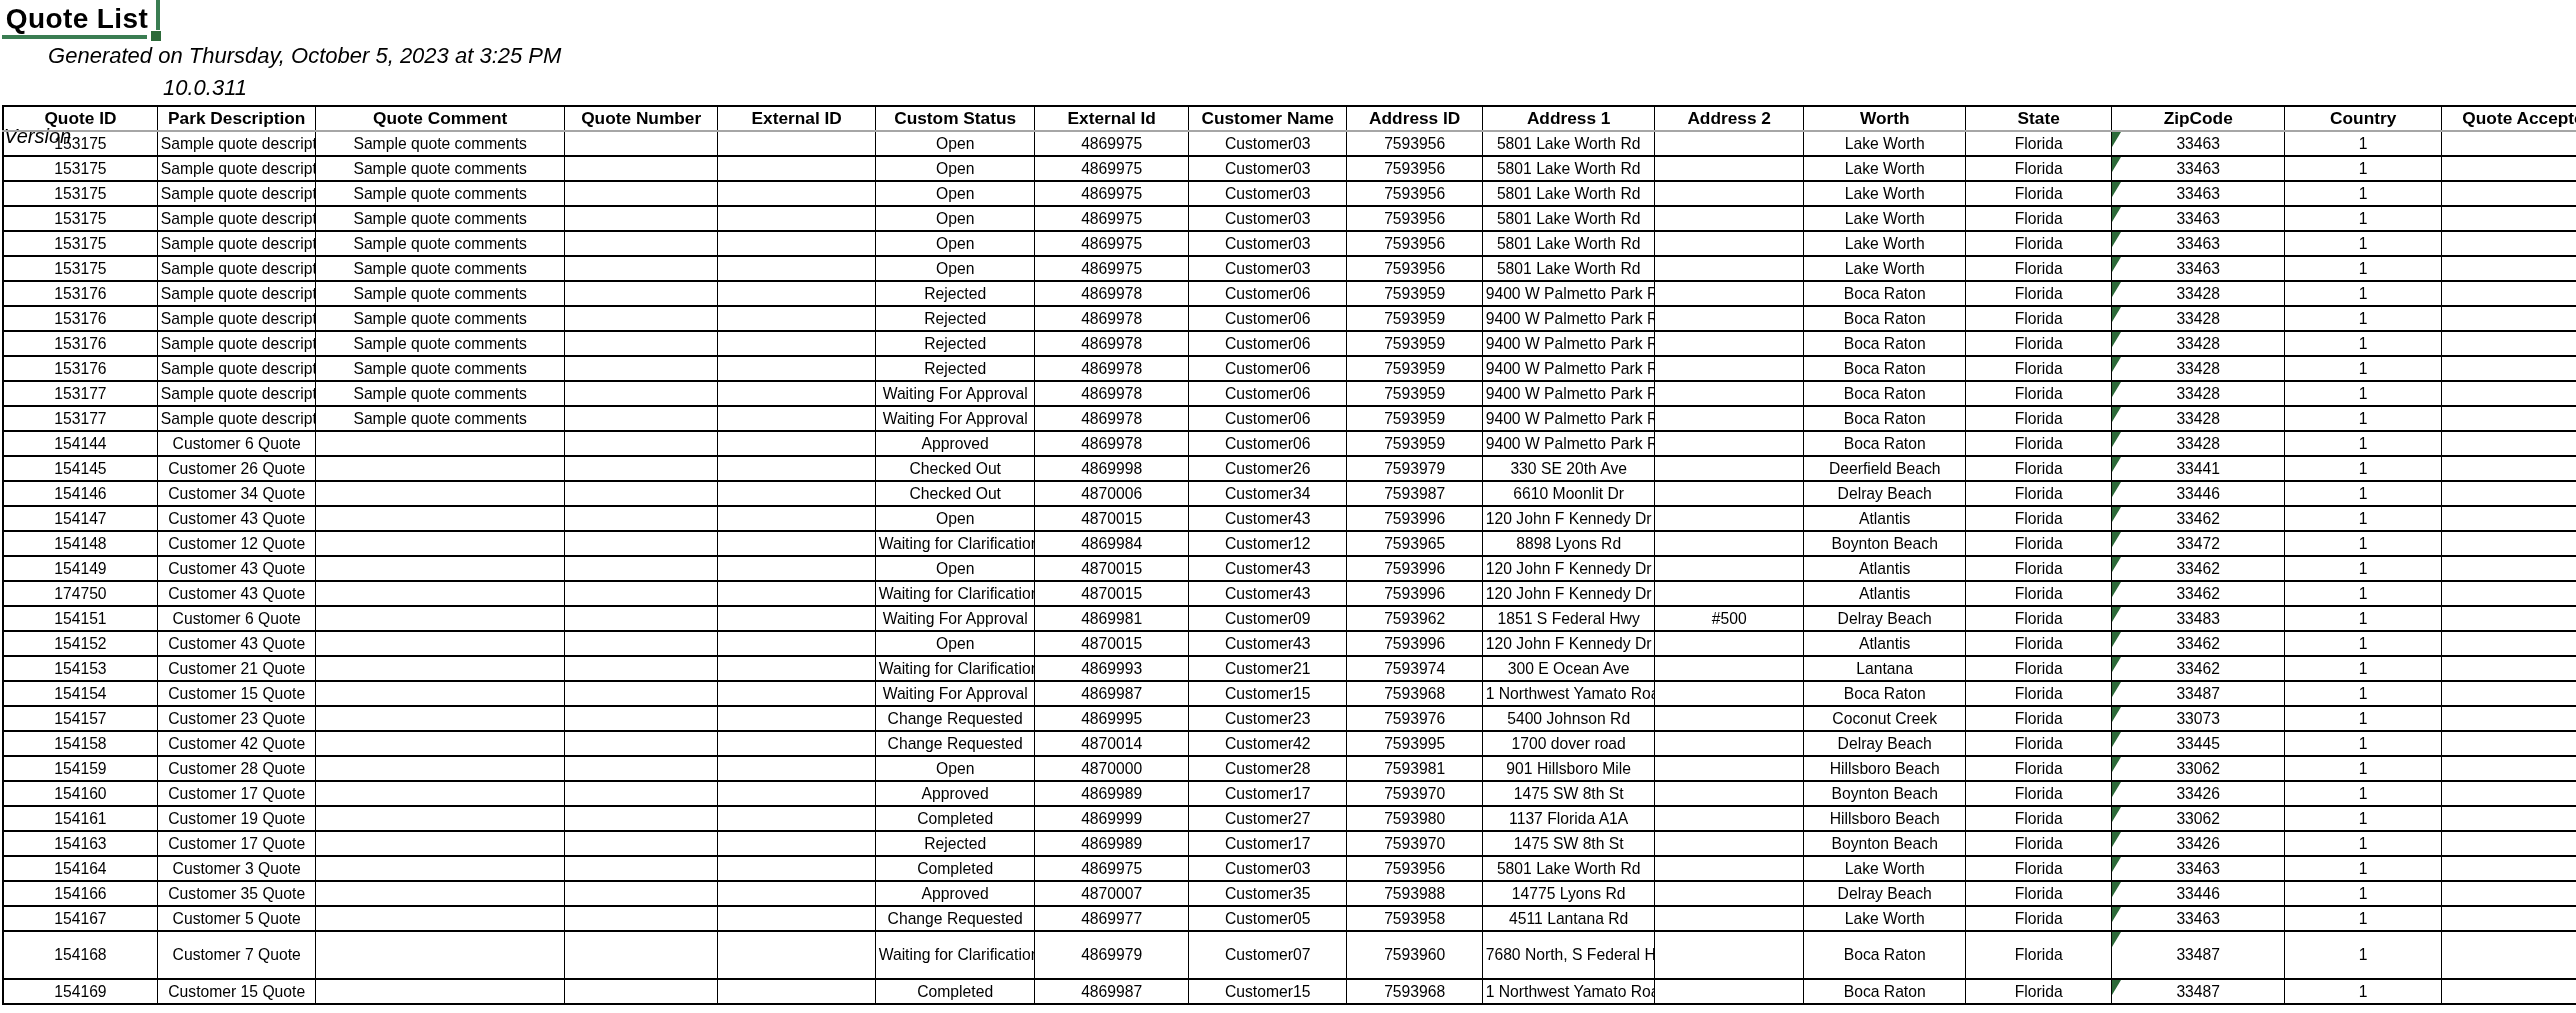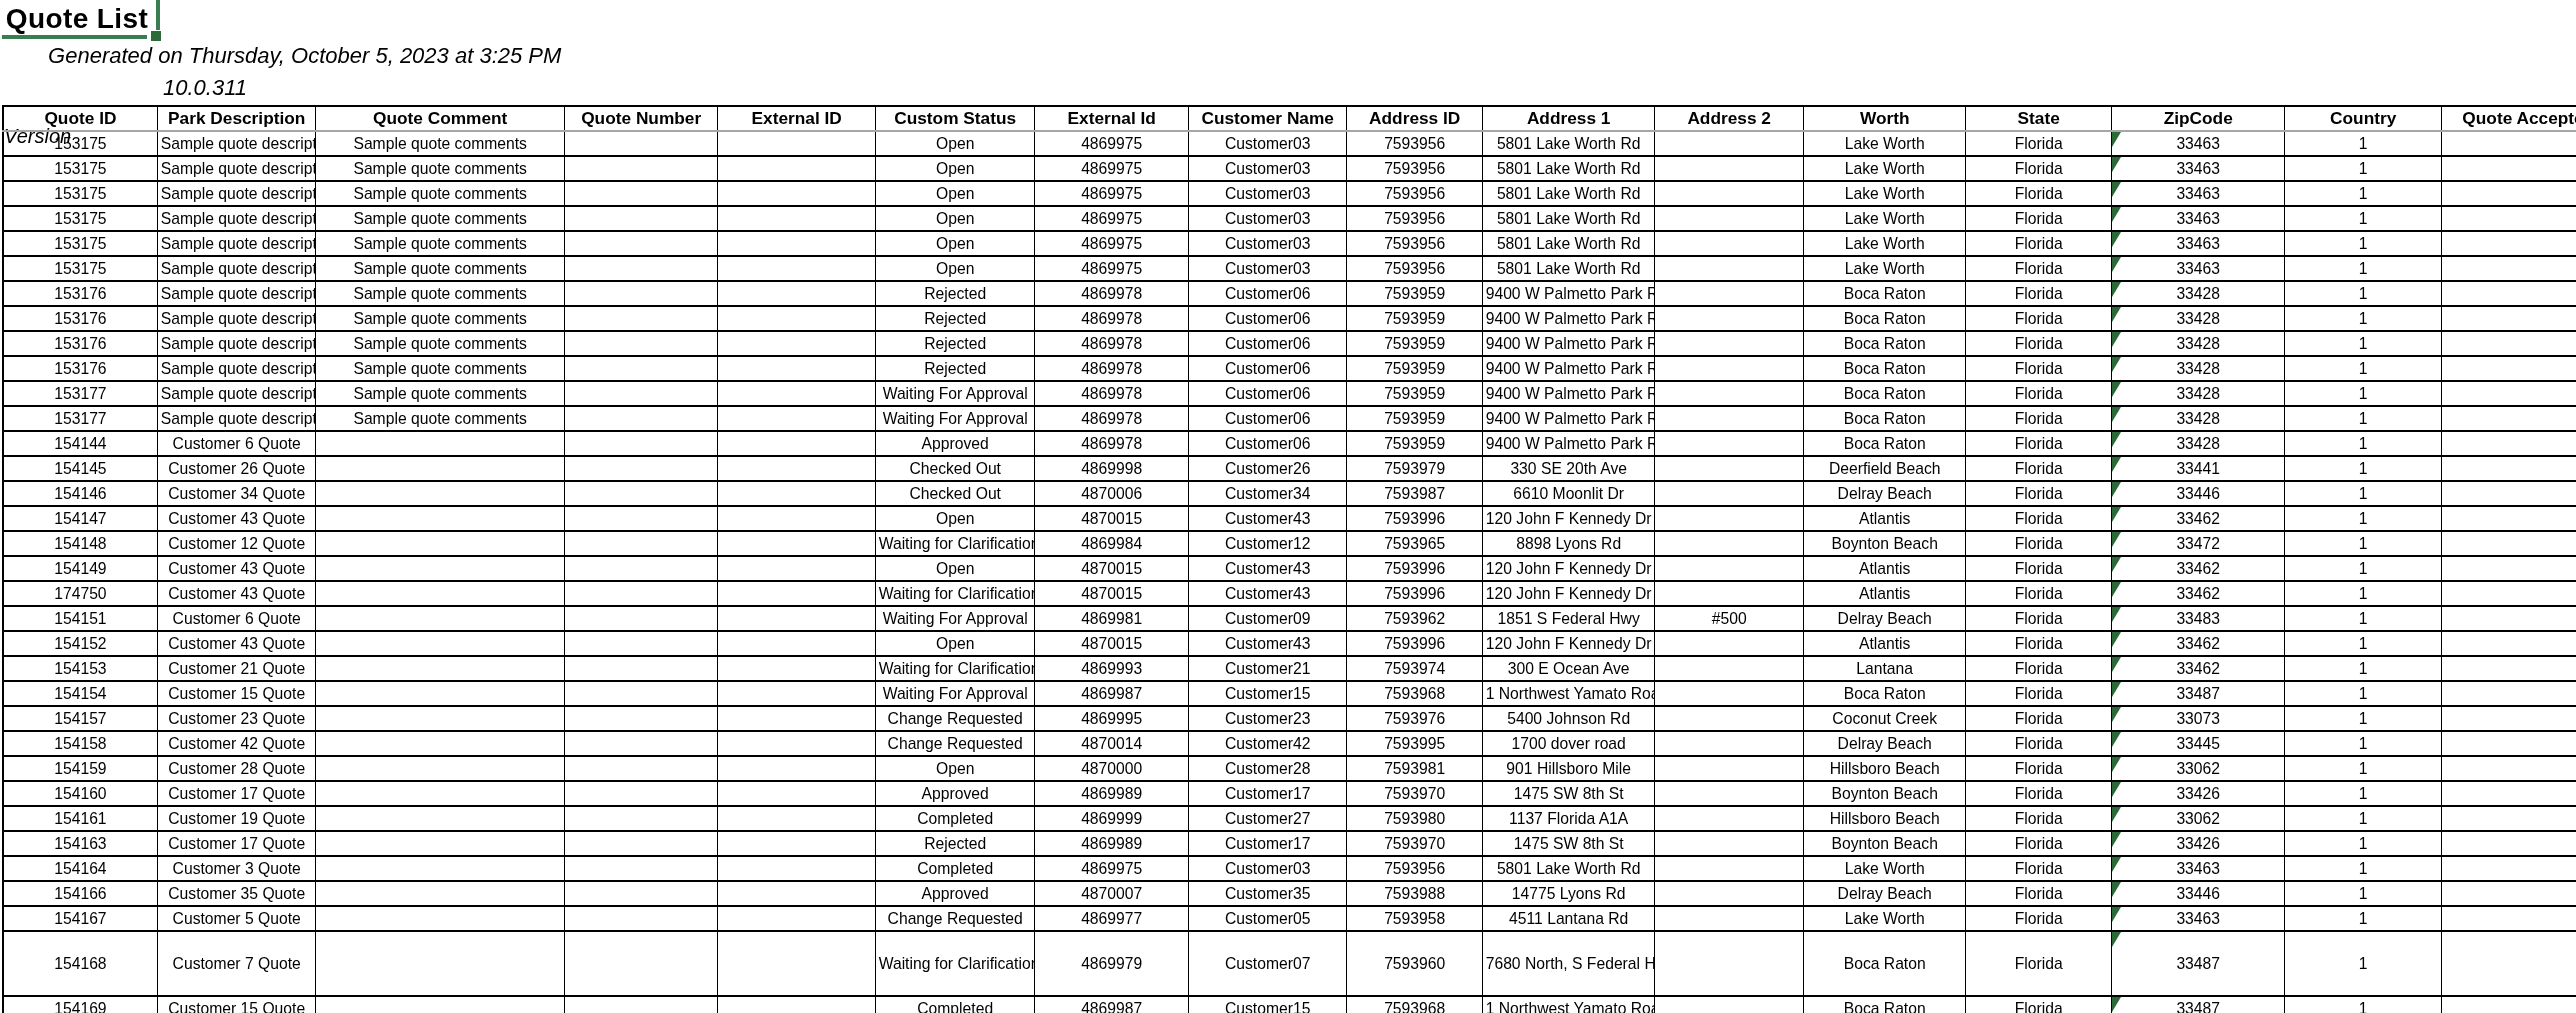--- a/index.html
+++ b/index.html
@@ -24,21 +24,21 @@
     padding:0 2.5px;box-sizing:border-box;
   }
   th{
     font-size:17.3px;font-weight:bold;height:25px;
     border-left:1.7px solid #000;border-top:2.5px solid #000;border-bottom:2.5px solid #a6a6a6;
   }
   td{
     font-size:15.7px;height:25px;position:relative;
     border-left:1.7px solid #000;border-bottom:2.5px solid #000;
   }
-  tr.tall td{height:65px;}
+  tr.tall td{height:48px;}
   .tri{
     position:absolute;left:0;top:0;width:0;height:0;
     border-top:15.7px solid #2d6a39;border-right:9px solid transparent;
   }
 </style>
 </head>
 <body>
 
 <div class="title">Quote List</div>
 <div class="sel-underline" style="background: rgb(58, 125, 82);"></div>

